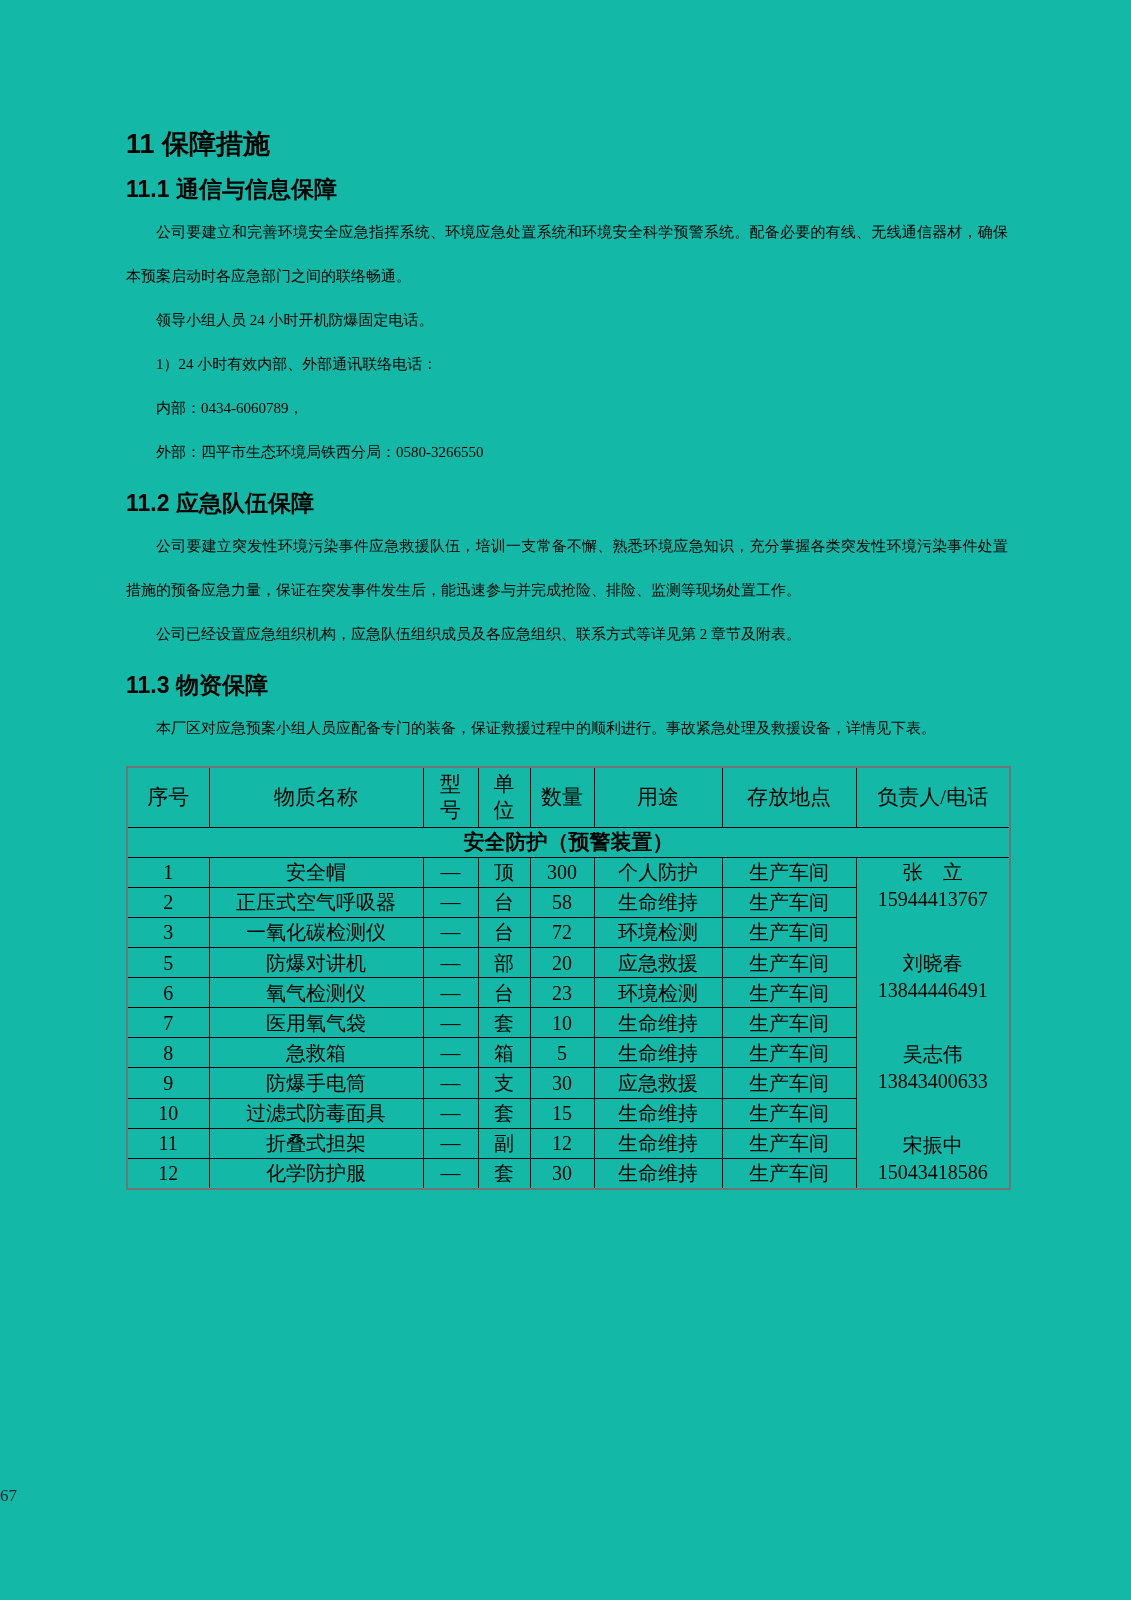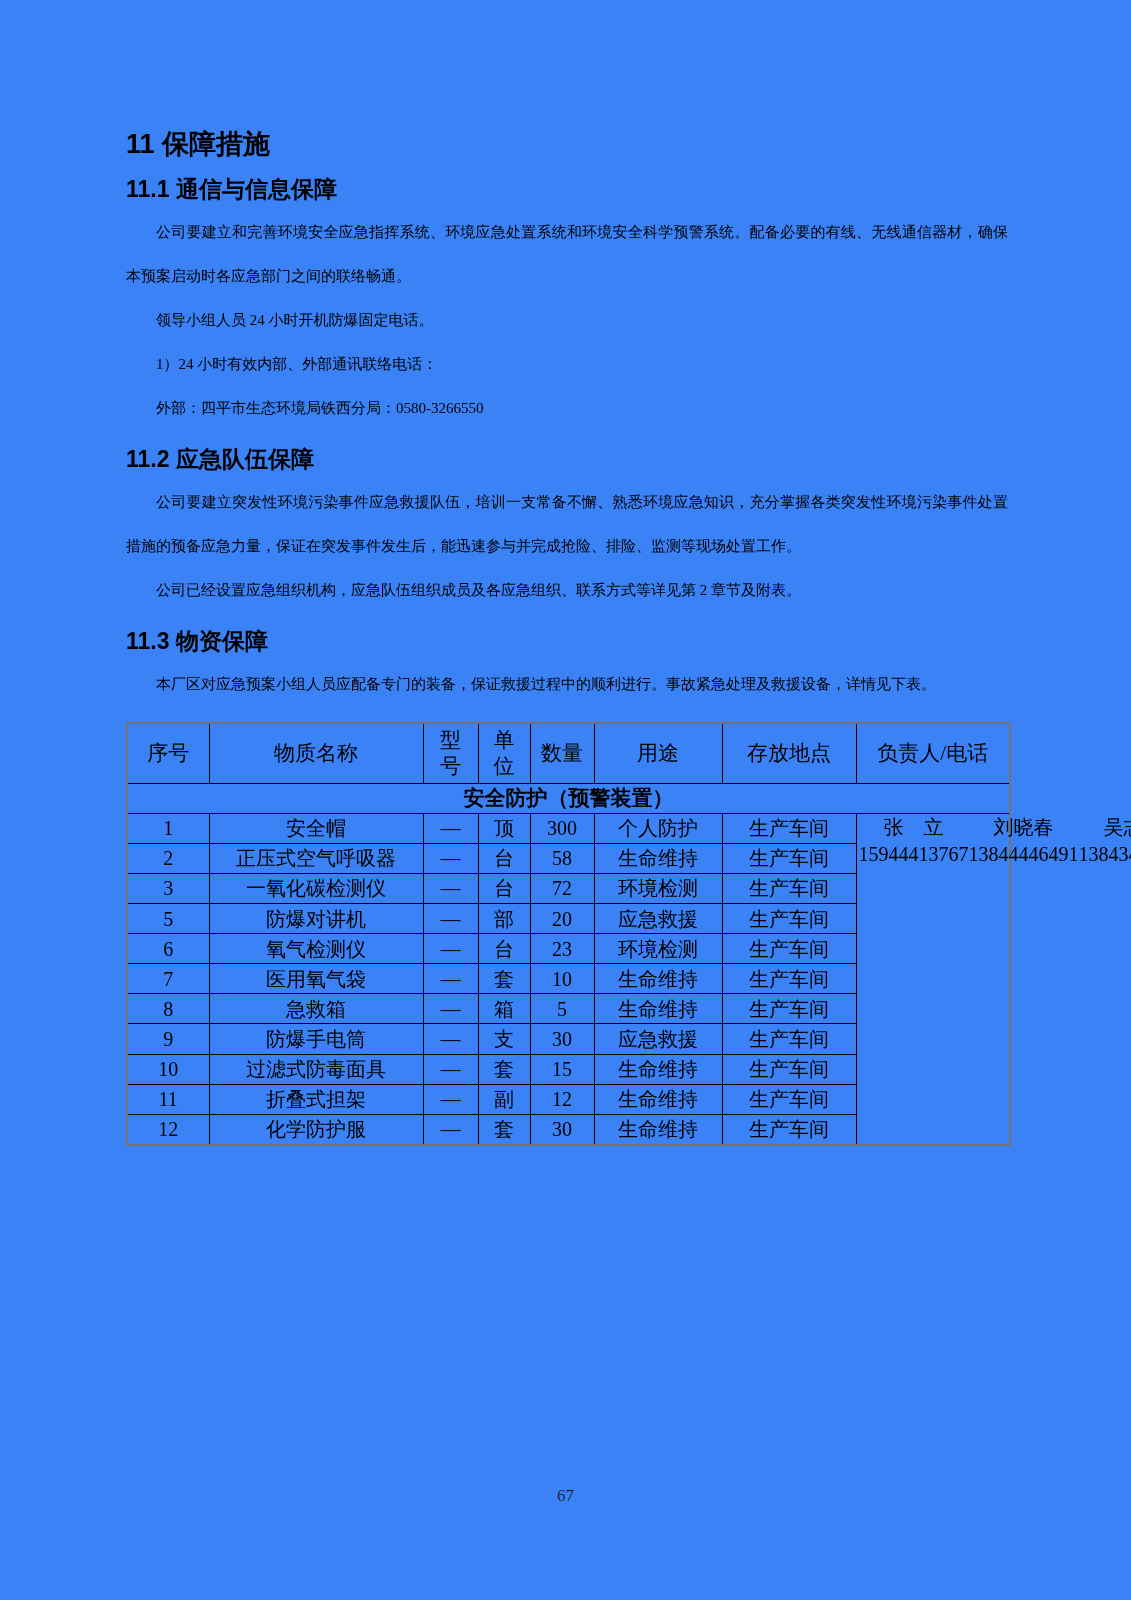--- a/index.html
+++ b/index.html
@@ -2,21 +2,21 @@
 <html><head>
 <meta charset="utf-8">
 <style>
   * { box-sizing: border-box; }
   html, body { margin: 0; padding: 0; background: #ffffff; }
   .page {
     position: relative;
     width: 1131px;
     height: 1600px;
     margin: 0 auto;
-    background: #3b82f6;
+    background: #14b8a6;
     color: #000000;
     font-family: "Liberation Serif", "DejaVu Serif", serif;
     padding: 128px 123px 0 126px;
     overflow: hidden;
   }
   .chapter-heading {
     font-size: 27px;
     font-weight: bold;
     line-height: 1.2;
     margin: 0;
@@ -75,47 +75,50 @@
     font-weight: bold;
   }
   tbody.data-rows td {
     height: 30px;
     font-size: 20px;
     line-height: 1.1;
   }
   td.contacts-cell { padding: 0; vertical-align: middle; }
   .contacts {
     display: flex;
+    flex-direction: column;
     justify-content: space-evenly;
     height: 330px;
+    gap: 35px;
   }
   .contact-group { text-align: center; }
   .contact-name { font-size: 20px; line-height: 1.35; }
   .contact-phone { font-size: 20px; line-height: 1.35; }
   .page-number {
     position: absolute;
     bottom: 94px;
     left: 0;
     width: 100%;
-    text-align: center;
+    text-align: left;
     font-size: 17px;
     color: #1f2430;
   }
 </style>
 </head>
 <body>
 
 <div class="page">
 
   <h1 class="chapter-heading">11 保障措施</h1>
 
   <h2 class="section-heading">11.1 通信与信息保障</h2>
   <p class="para">公司要建立和完善环境安全应急指挥系统、环境应急处置系统和环境安全科学预警系统。配备必要的有线、无线通信器材，确保本预案启动时各应急部门之间的联络畅通。</p>
   <p class="para">领导小组人员 24 小时开机防爆固定电话。</p>
   <p class="para">1）24 小时有效内部、外部通讯联络电话：</p>
+  <p class="para">内部：0434-6060789，</p>
   <p class="para">外部：四平市生态环境局铁西分局：0580-3266550</p>
 
   <h2 class="section-heading">11.2 应急队伍保障</h2>
   <p class="para">公司要建立突发性环境污染事件应急救援队伍，培训一支常备不懈、熟悉环境应急知识，充分掌握各类突发性环境污染事件处置措施的预备应急力量，保证在突发事件发生后，能迅速参与并完成抢险、排险、监测等现场处置工作。</p>
   <p class="para">公司已经设置应急组织机构，应急队伍组织成员及各应急组织、联系方式等详见第 2 章节及附表。</p>
 
   <h2 class="section-heading">11.3 物资保障</h2>
   <p class="para">本厂区对应急预案小组人员应配备专门的装备，保证救援过程中的顺利进行。事故紧急处理及救援设备，详情见下表。</p>
 
 

